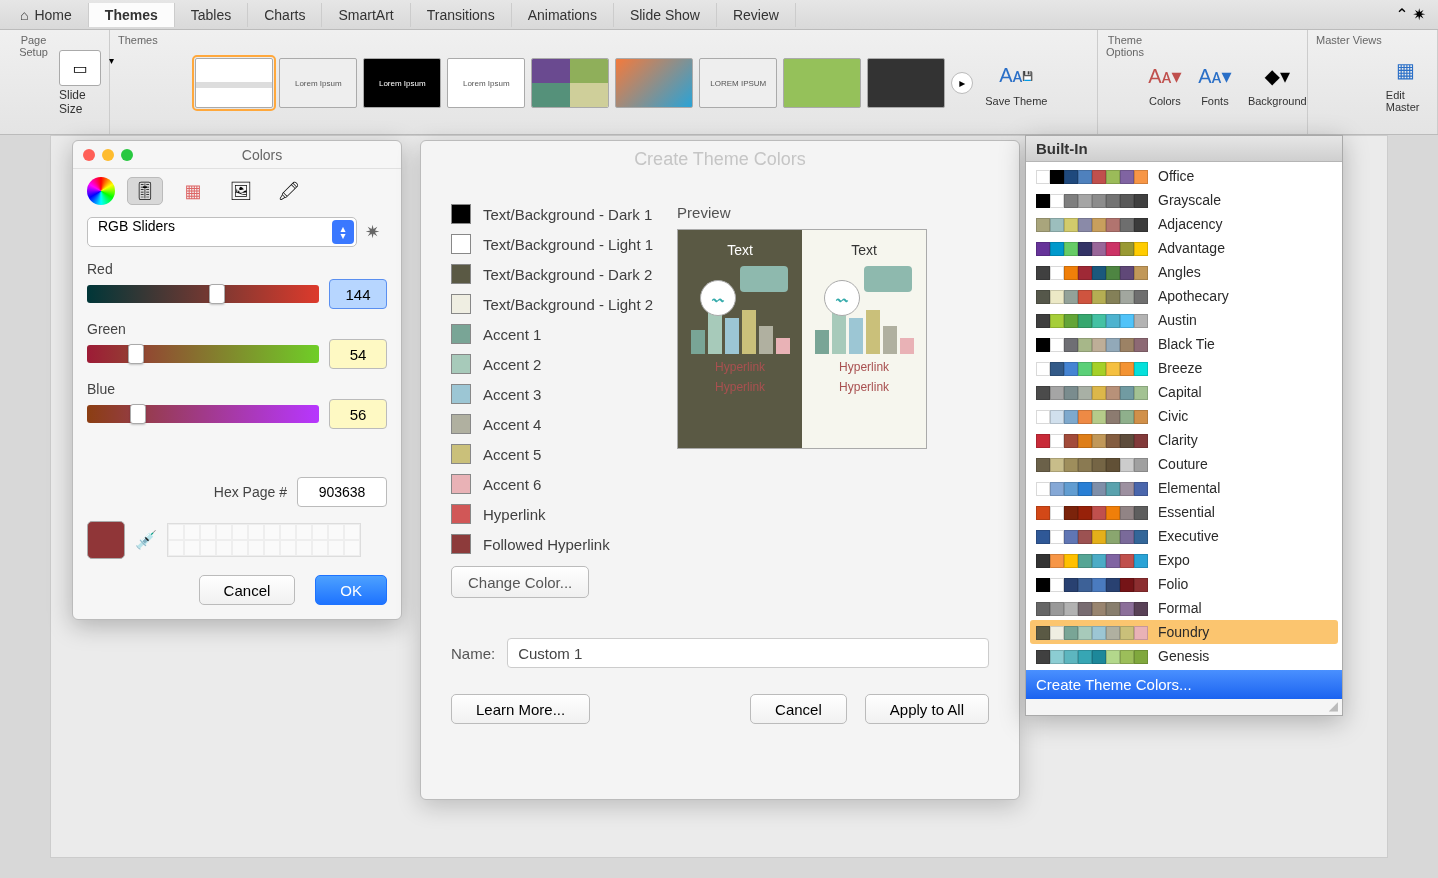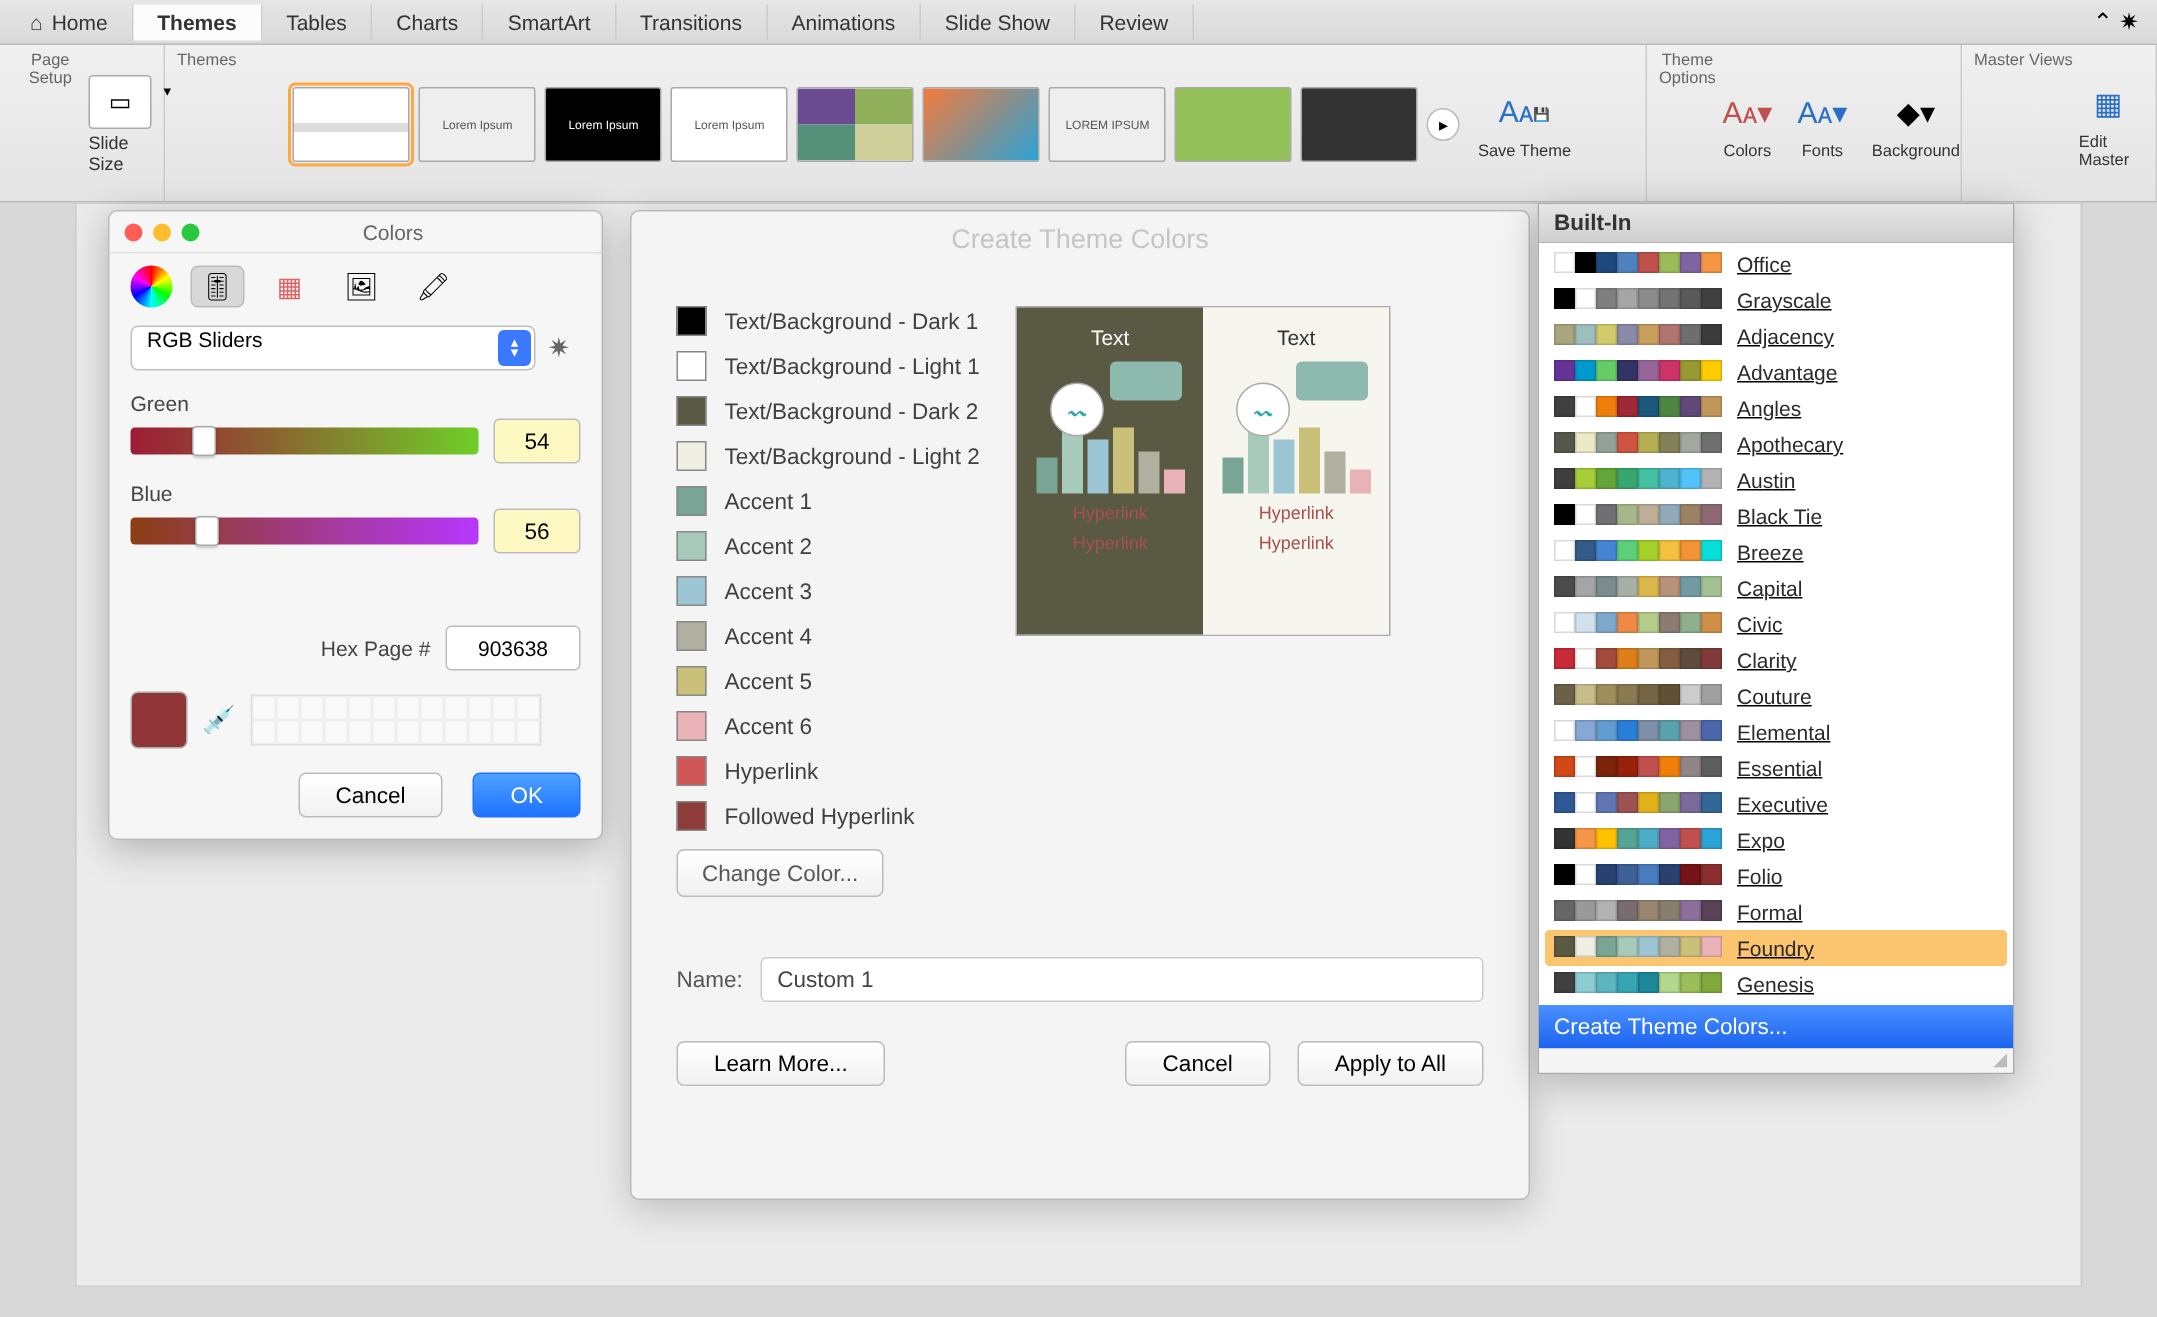--- a/index.html
+++ b/index.html
@@ -102,21 +102,21 @@
 .name-label { font-size: 15px; color: #555; }
 .name-input { flex: 1; height: 30px; border: 1px solid #ccc; background: #fff; border-radius: 4px; padding: 0 10px; font-size: 15px; color: #444; }
 
 .dialog-buttons { display: flex; gap: 18px; padding: 26px 30px; }
 .dialog-buttons .spacer { flex: 1; }
 
 
 .theme-panel { position: absolute; top: 135px; right: 95px; width: 318px; background: #fff; border: 1px solid #aaa; box-shadow: 0 6px 24px rgba(0,0,0,0.25); display:flex; flex-direction:column; max-height: 680px;}
 .theme-panel-header { background: linear-gradient(#e6e6e6,#cfcfcf); font-size: 15px; font-weight: 600; color: #333; padding: 4px 10px; border-bottom: 1px solid #b5b5b5; }
 .theme-scroll { overflow-y: auto; flex:1; padding: 2px 4px;}
-.theme-row { display: flex; align-items: flex-start; gap: 10px; padding: 4px 6px; border-radius: 3px; cursor: pointer; text-decoration: underline; }
+.theme-row { display: flex; align-items: flex-end; gap: 10px; padding: 4px 6px; border-radius: 3px; cursor: pointer; }
 .theme-row.selected { background: #fbc56f; }
 .theme-swatches { display: flex; }
 .ts { width: 14px; height: 14px; border: 0.5px solid rgba(0,0,0,0.15); }
 .theme-name { font-size: 14px; color: #2a2a2a; }
 .panel-footer { background: linear-gradient(#4a90ff,#1b63f0); color:#fff; padding: 6px 10px; font-size: 15px; cursor: pointer; }
 .resize-grip { text-align: right; color:#bbb; font-size: 12px; padding: 0 4px 2px; background: #f5f5f5;}
 
 
 .t-black { background:#000; color:#fff;}
 .t-gradient { background:linear-gradient(135deg,#f47a3c,#2aa3d6);}
@@ -270,20 +270,29 @@
       <span>RGB Sliders</span>
       <span class="dbl-arrow">
           <span>▴</span>
           <span>▾</span>
         </span>
     </div>
     <div class="gear">✷</div>
   </div>
 
   <div class="slider-block">
+    <div class="slider-label">Red</div>
+    <div class="slider-row">
+      <div class="slider-track track-red">
+          <div class="slider-thumb" style="left:56%;"></div>
+        </div>
+      <input class="slider-val sel" value="144" style="">
+    </div>
+  </div>
+  <div class="slider-block">
     <div class="slider-label">Green</div>
     <div class="slider-row">
       <div class="slider-track track-green">
           <div class="slider-thumb" style="left:21%;"></div>
         </div>
       <input class="slider-val" value="54" style="">
     </div>
   </div>
   <div class="slider-block">
     <div class="slider-label">Blue</div>
@@ -384,20 +393,21 @@
         <div class="slot-item">
           <div class="slot-swatch" style="background: rgb(209, 87, 87);"></div>
           <span>Hyperlink</span>
         </div>
         <div class="slot-item">
           <div class="slot-swatch" style="background: rgb(141, 59, 59);"></div>
           <span>Followed Hyperlink</span>
         </div>
       </div>
     <div class="preview-col">
+      <div class="preview-label">Preview</div>
       <div class="preview-box">
         <div class="preview-half pv-dark">
           <div class="pv-text">Text</div>
           <div class="pv-shape"></div>
           <div class="pv-circle">〰</div>
           <div class="pv-chart">
             <div class="pv-bar" style="height:24px;background:#79a596;"></div>
               <div class="pv-bar" style="height:50px;background:#a7caba;"></div>
               <div class="pv-bar" style="height:36px;background:#9cc6d4;"></div>
               <div class="pv-bar" style="height:44px;background:#cac07a;"></div>

